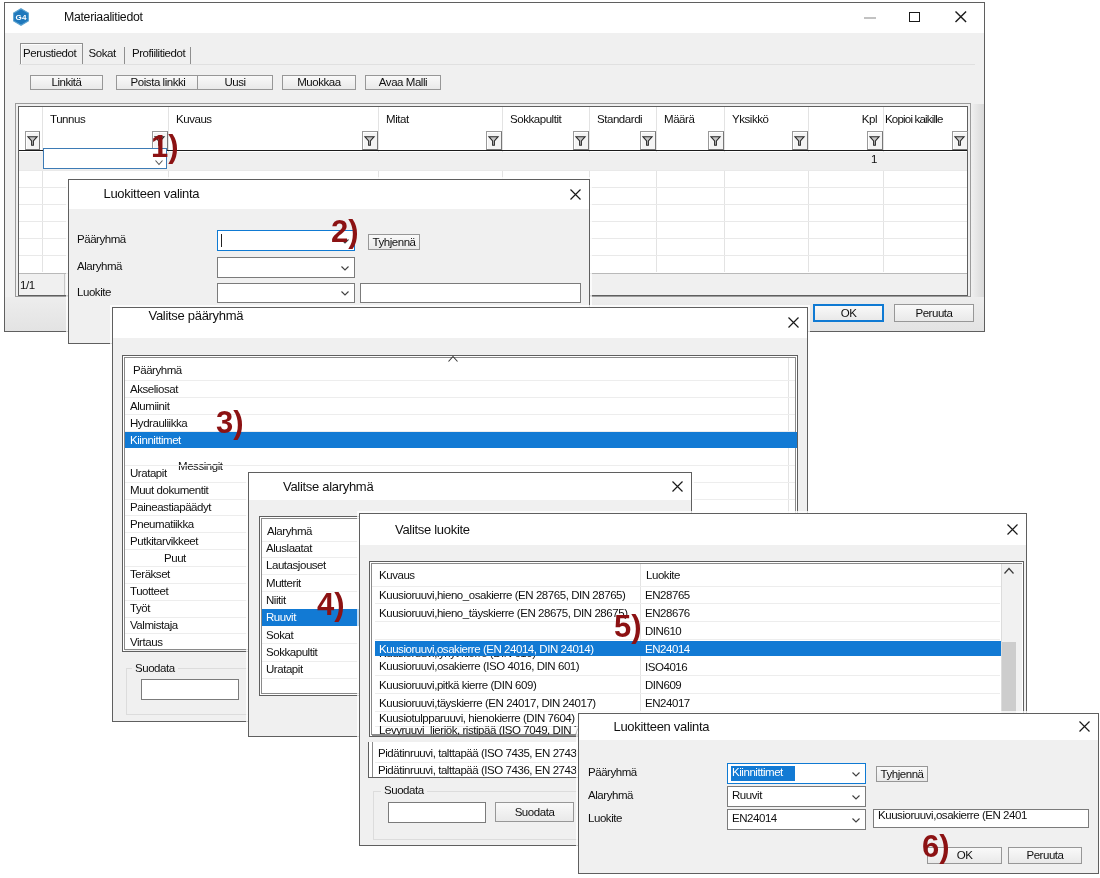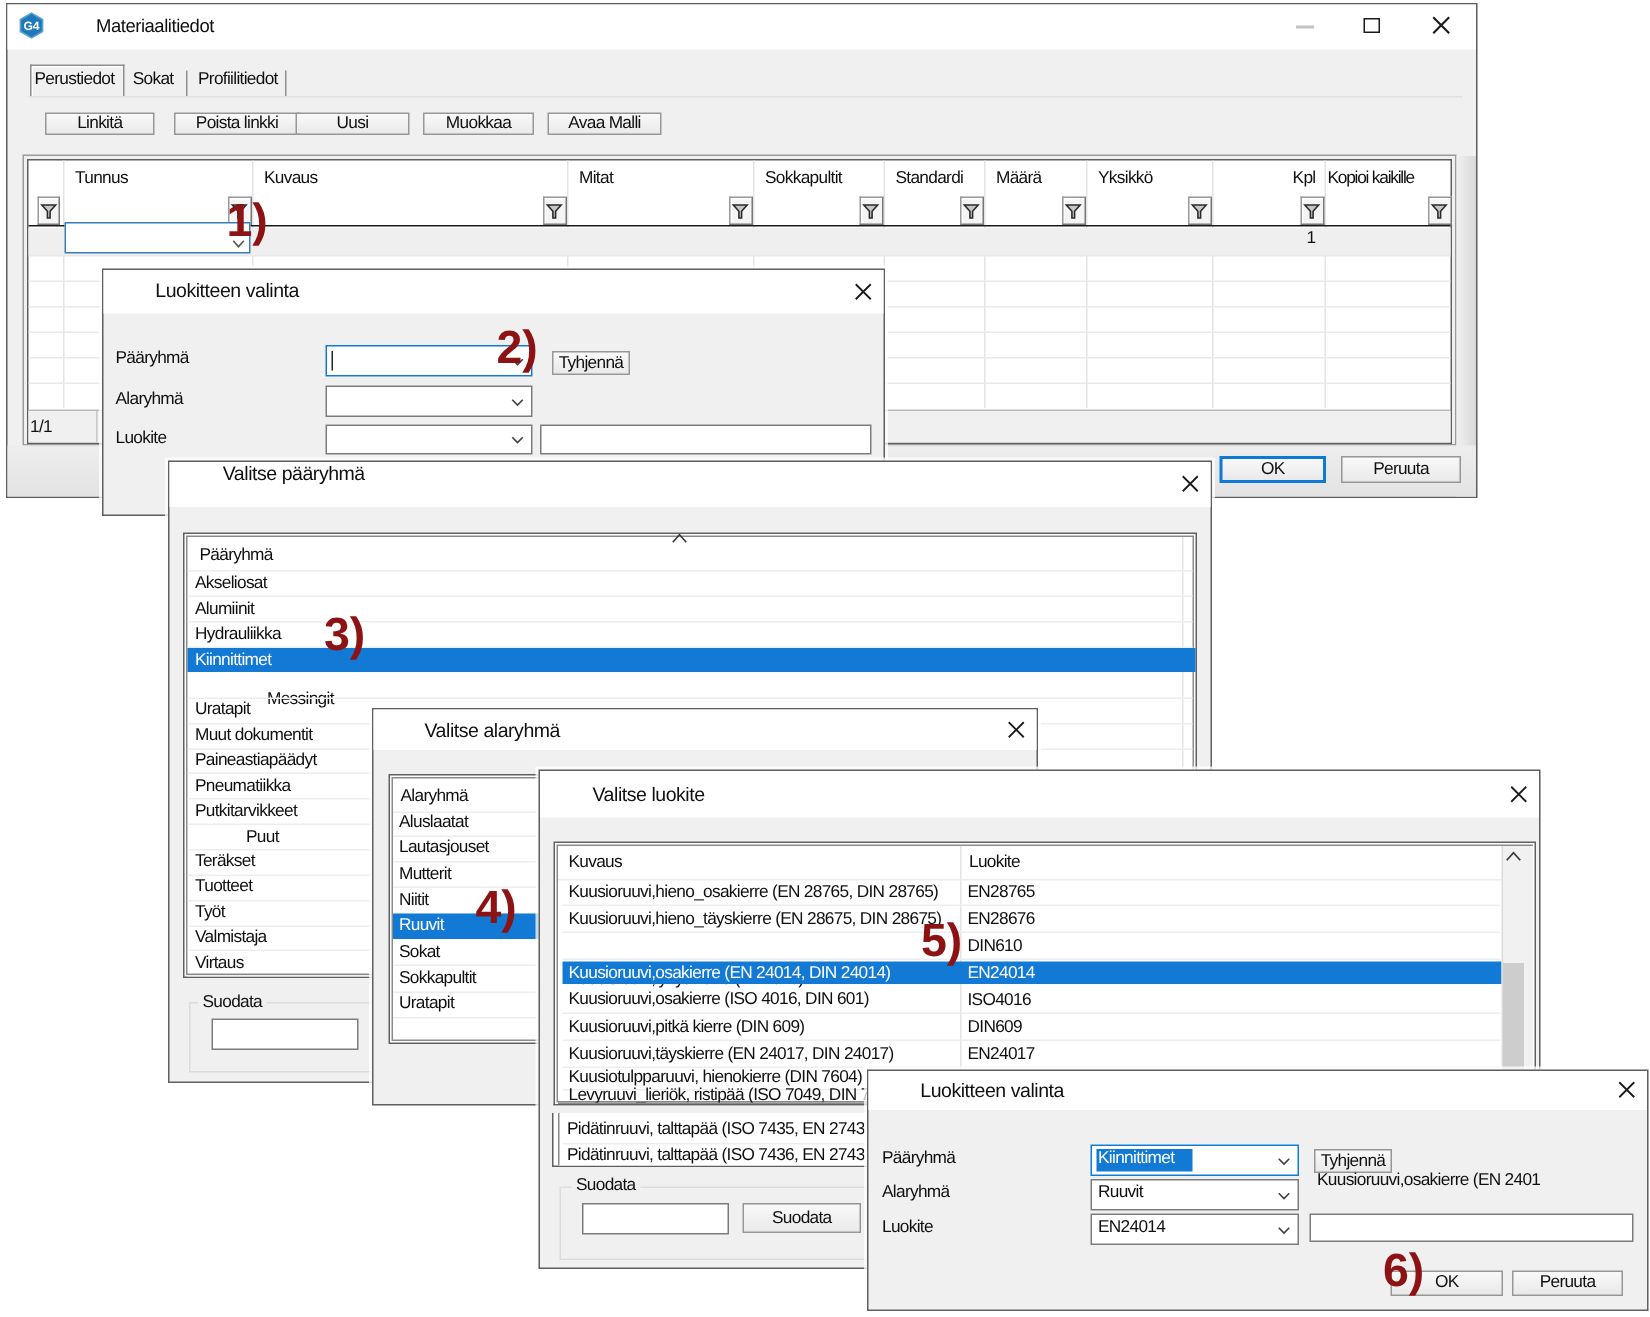--- a/index.html
+++ b/index.html
@@ -302,21 +302,21 @@
 <svg style="left:852px;top:794.75px;z-index:50;" width="8" height="4.5" viewBox="0 0 8 4.5">
     <path d="M0.5,0.5 L4.0,4.0 L7.5,0.5" stroke="#404040" stroke-width="1.1" fill="none"></path>
   </svg>
 <div class="t" style="left:588px;top:812px;z-index:50;">Luokite</div>
 <div class="abs" style="left:727px;top:809px;width:139px;height:21px;background:#fff;border:1px solid #7b7b7b;z-index:50;"></div>
 <div class="t" style="left:732px;top:812px;z-index:50;">EN24014</div>
 <svg style="left:852px;top:817.75px;z-index:50;" width="8" height="4.5" viewBox="0 0 8 4.5">
     <path d="M0.5,0.5 L4.0,4.0 L7.5,0.5" stroke="#404040" stroke-width="1.1" fill="none"></path>
   </svg>
 <div class="abs" style="left:873px;top:809px;width:216px;height:19px;background:#fff;border:1px solid #7b7b7b;z-index:50;"></div>
-<div class="t" style="left:878px;top:781px;z-index:50;">Kuusioruuvi,osakierre (EN 2401</div>
+<div class="t" style="left:878px;top:809px;z-index:50;">Kuusioruuvi,osakierre (EN 2401</div>
 <div class="btn" style="left:927px;top:847px;width:75px;height:17px;line-height:15px;z-index:50;">OK</div>
 <div class="btn" style="left:1008px;top:847px;width:74px;height:17px;line-height:15px;z-index:50;">Peruuta</div>
 <div class="ann" style="left:151px;top:131px;">1)</div>
 <div class="ann" style="left:331px;top:216px;">2)</div>
 <div class="ann" style="left:216px;top:407px;">3)</div>
 <div class="ann" style="left:317px;top:589px;">4)</div>
 <div class="ann" style="left:614px;top:611px;">5)</div>
 <div class="ann" style="left:922px;top:831px;">6)</div>
 
 </body></html>

